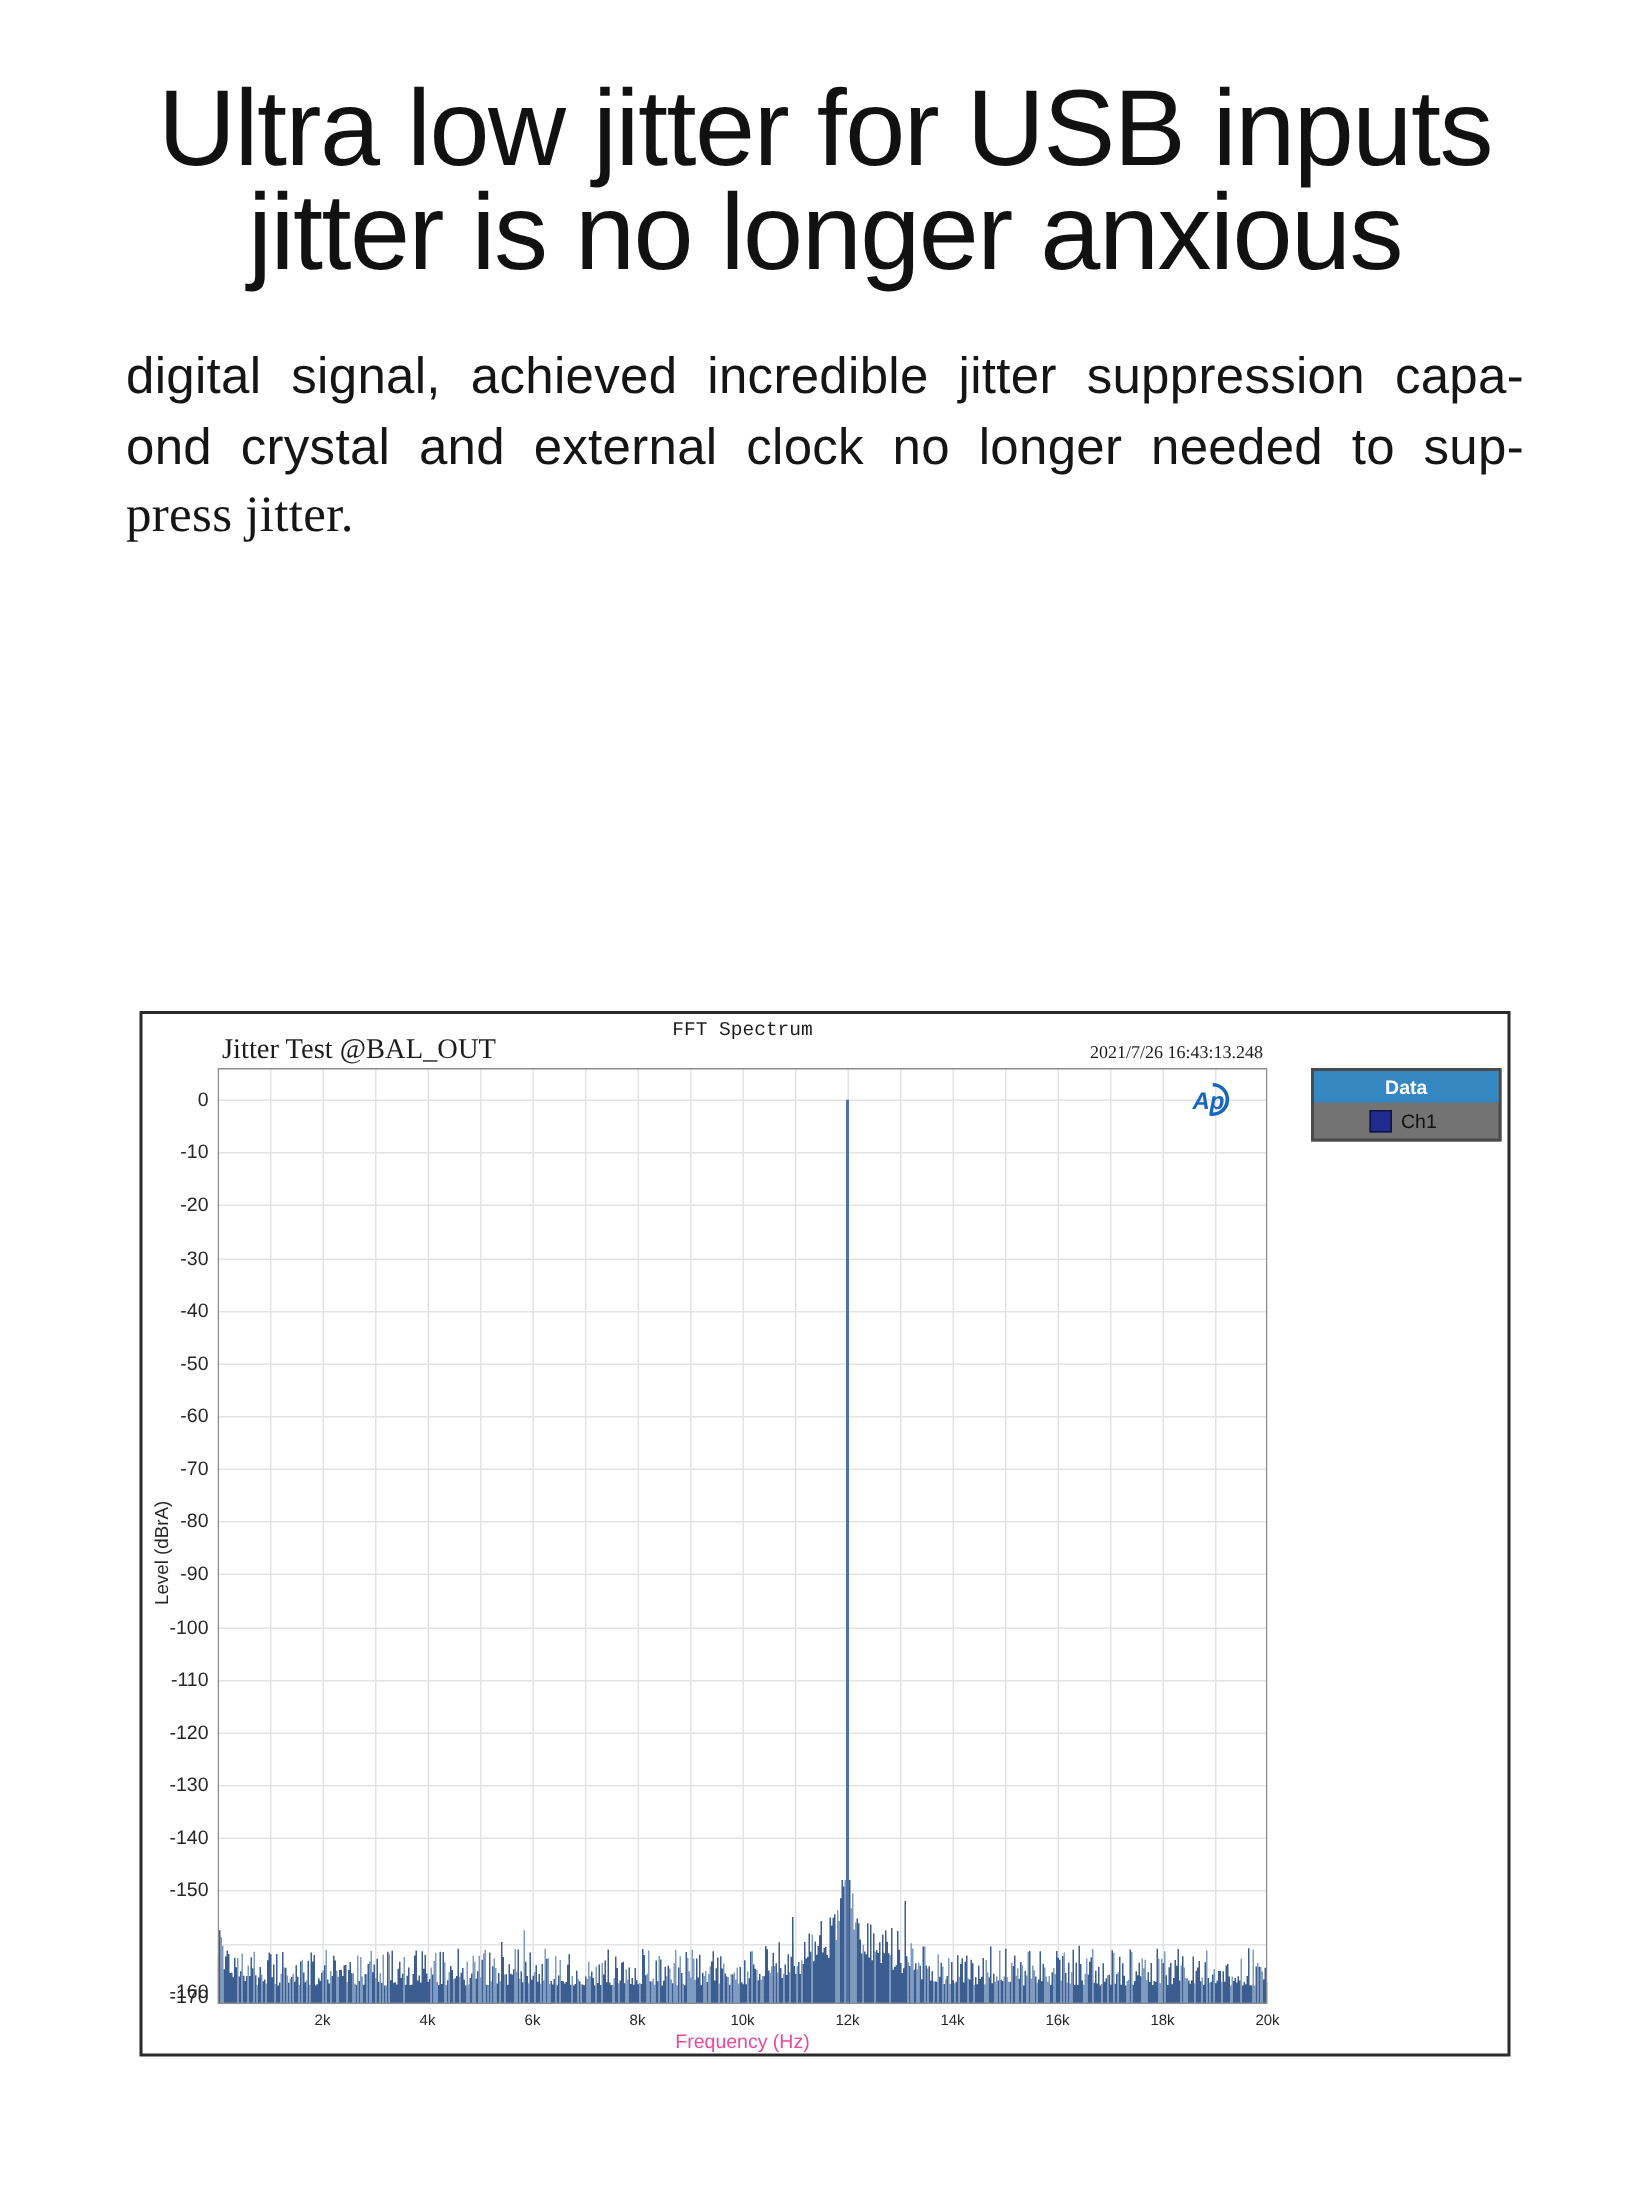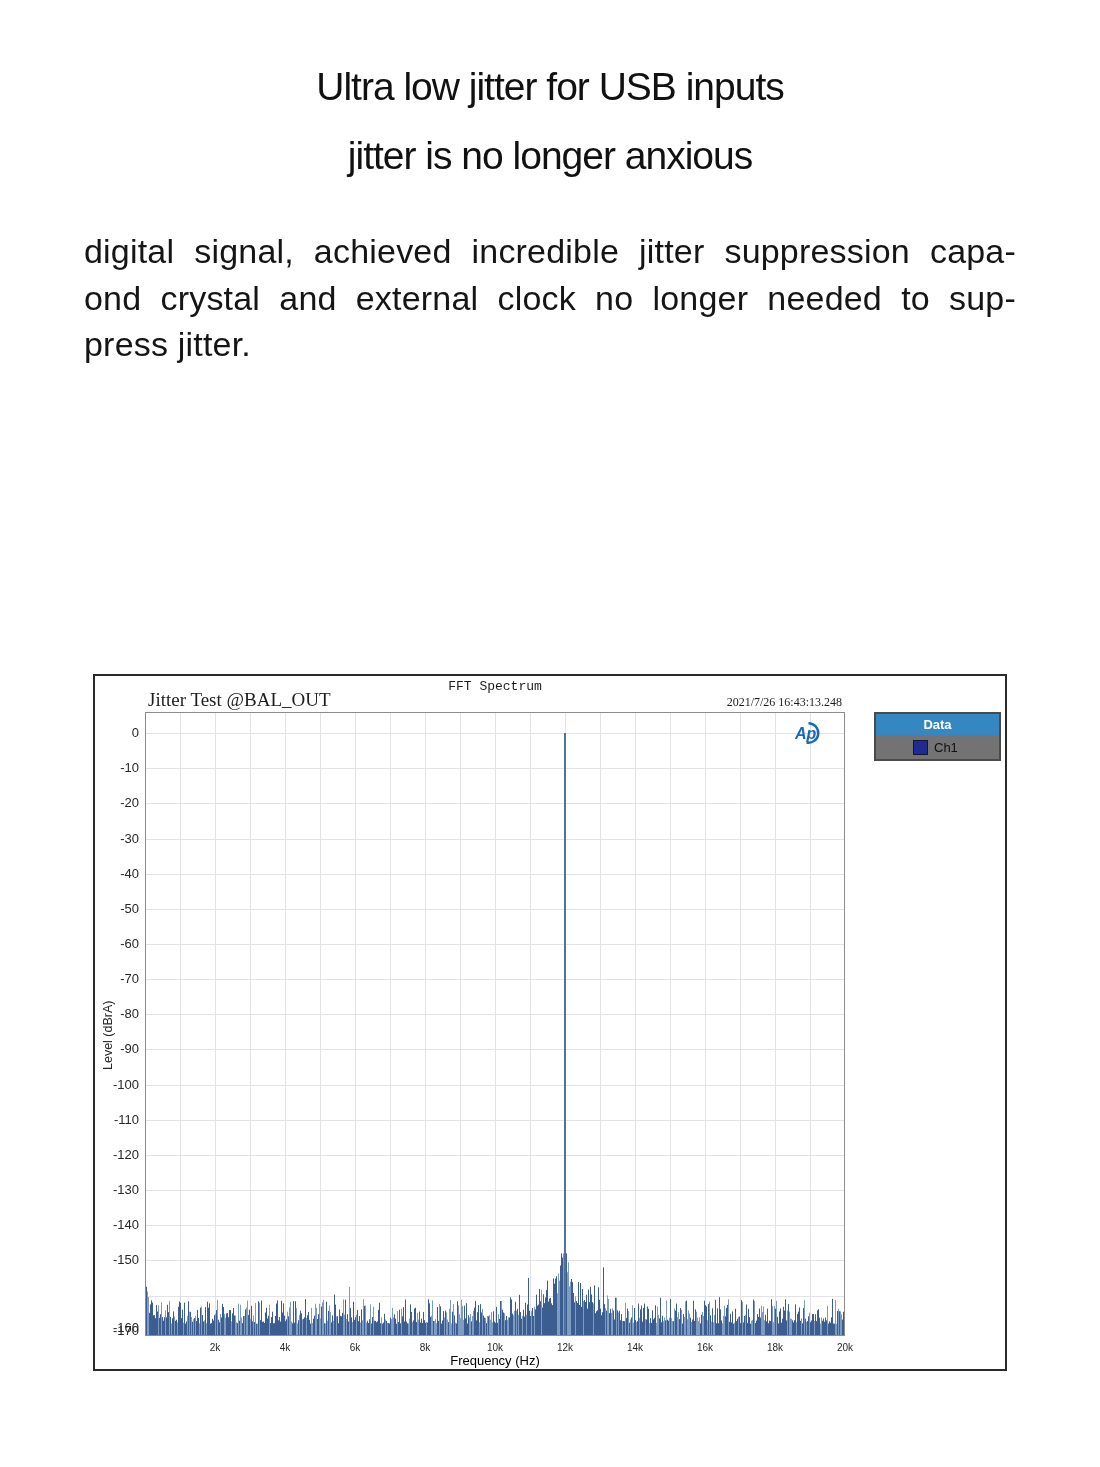--- a/index.html
+++ b/index.html
@@ -1,40 +1,40 @@
 <!DOCTYPE html>
 <html><head>
 <meta charset="utf-8">
 <style>
   html,body{margin:0;padding:0;background:#ffffff;}
   .page{position:relative;width:1100px;height:1467px;background:#ffffff;overflow:hidden;
         font-family:"Liberation Sans","DejaVu Sans",sans-serif;}
   .title{position:absolute;top:52px;left:0;width:1100px;text-align:center;color:#111;
-         font-size:39px;line-height:69px;font-weight:400;letter-spacing:-1px;}
+         font-size:72px;line-height:69px;font-weight:400;letter-spacing:-1px;}
   .intro{position:absolute;top:228px;left:84px;width:932px;color:#151515;
          font-size:34px;line-height:46.5px;letter-spacing:0.2px;}
   .intro .line{text-align:justify;text-align-last:justify;text-justify:inter-word;white-space:nowrap;}
-  .intro .line.last{text-align-last:left;}
+  .intro .line.last{text-align-last:left;font-family:Liberation Serif, serif;}
 
   
   .figure{position:absolute;left:93px;top:674px;width:910px;height:693px;background:#fff;
           border:2px solid #2a2a2a;}
   .fig-title{position:absolute;left:50px;top:3px;width:700px;text-align:center;color:#1d1d1d;
              font-family:"Liberation Mono","DejaVu Sans Mono",monospace;font-size:13px;}
   .fig-header{position:absolute;left:53px;top:13px;width:694px;display:flex;
               justify-content:space-between;align-items:baseline;color:#1d1d1d;}
   .trace-label{font-family:"Liberation Serif","DejaVu Serif",serif;font-size:19px;}
   .timestamp{font-family:"Liberation Serif","DejaVu Serif",serif;font-size:12px;}
   .plot{position:absolute;left:50px;top:36px;width:700px;height:624px;}
   .ytick{position:absolute;left:0;width:44px;text-align:right;font-size:13px;height:16px;
          line-height:16px;color:#262626;}
   .xtick{position:absolute;font-size:10px;height:16px;line-height:16px;color:#262626;
          transform:translateX(-50%);}
   .xlabel{position:absolute;left:50px;top:677px;width:700px;text-align:center;
-          font-size:13px;color:#000000;}
+          font-size:13px;color:#ec4899;}
   .ylabel{position:absolute;left:6px;top:394px;transform-origin:0 0;transform:rotate(-90deg);
           font-size:12.5px;color:#262626;white-space:nowrap;}
   .ap-logo{position:absolute;left:697px;top:44px;width:34px;height:27px;}
 
   
   .legend{position:absolute;left:779px;top:36px;width:123px;border:2px solid #15803d;background:#737373;}
   .legend-header{height:21px;line-height:21px;text-align:center;color:#fff;font-size:13px;
                  font-weight:bold;background:#3487c0;}
   .legend-item{height:24px;display:flex;align-items:center;padding-left:10px;gap:6px;
                font-size:13px;color:#111;margin-left:27px;}

